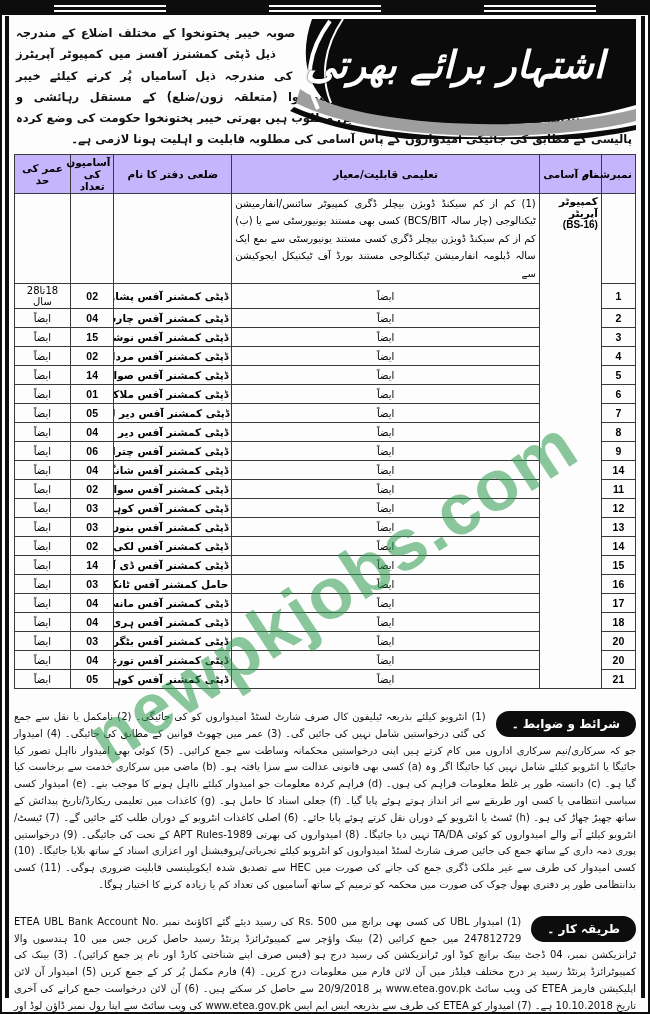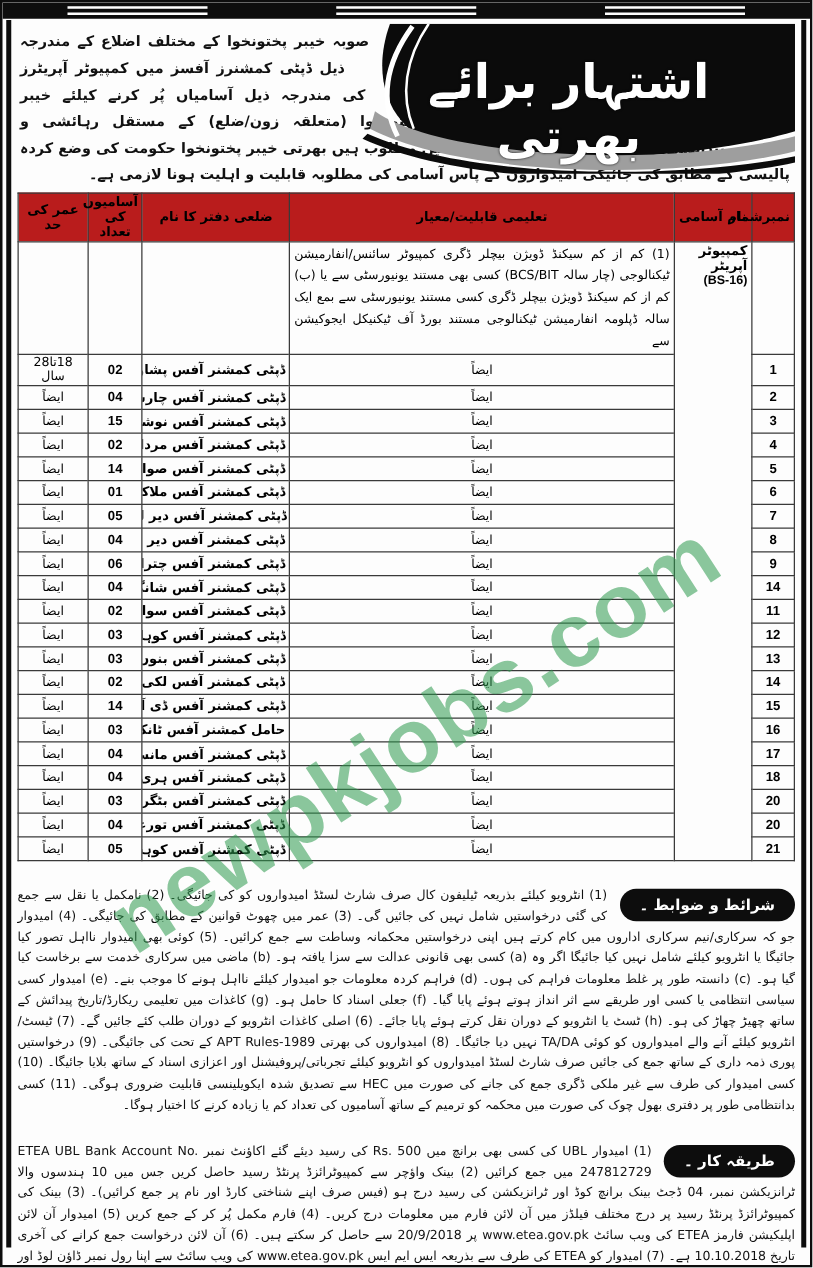--- a/index.html
+++ b/index.html
@@ -11,32 +11,32 @@
   .side-bar.left { left:3px; } .side-bar.right { right:3px; }
   .content { position:relative; padding:0 12px; }
 
   
   .deco-bar-top { height:13px; background:#0d0d0d; display:flex; align-items:center; justify-content:space-around; }
   .deco-bar-top span { width:112px; height:7px; border-top:2px solid #fff; border-bottom:2px solid #fff; }
 
   
   .header { padding:4px 0 0 2px; min-height:128px; overflow:hidden; }
   .banner { float:right; width:392px; height:92px; position:relative; margin-left:8px;
-            shape-outside:polygon(24% 0, 100% 0, 100% 100%, 30% 84%, 10% 42%); }
+            shape-outside:polygon(24% 0, 100% 0, 100% 100%, 30% 84%, 10% 42%);font-style:italic; }
   .banner svg { display:block; }
   .banner-title { position:absolute; top:24px; right:16px; width:330px; text-align:center;
                   direction:rtl; color:#fff; font-weight:700; font-size:38px; letter-spacing:1px;
                   text-shadow:0 0 2px #000; }
   .intro { direction:rtl; text-align:justify; font-size:11.5px; font-weight:700; line-height:1.85;
            color:#111; padding:4px 4px 0 0; }
 
   
   table.jobs { width:100%; border-collapse:collapse; direction:rtl; margin-top:3px; table-layout:fixed; }
   table.jobs th, table.jobs td { border:1px solid #3a3a3a; padding:1px 3px; }
-  table.jobs thead th { background:#b91c1c; font-size:10.5px; font-weight:700; height:38px; }
+  table.jobs thead th { background:#c4b5fd; font-size:10.5px; font-weight:700; height:38px; }
   td.c-serial { text-align:center; font-weight:700; font-size:10.5px;
                 font-family:"Liberation Sans", sans-serif; }
   td.c-count  { text-align:center; font-weight:700; font-size:10.5px;
                 font-family:"Liberation Sans", sans-serif; }
   td.c-office { text-align:center; font-weight:700; font-size:10.5px; white-space:nowrap; overflow:hidden; }
   td.c-age    { text-align:center; font-size:10px; }
   td.c-qual   { text-align:center; font-size:10px; }
   tr.district-row { height:19px; }
   td.qual-text { font-size:10px; line-height:1.75; text-align:justify; padding:2px 6px; }
   td.position-cell { vertical-align:top; text-align:right; font-size:10.5px; font-weight:700; padding-top:4px; }

